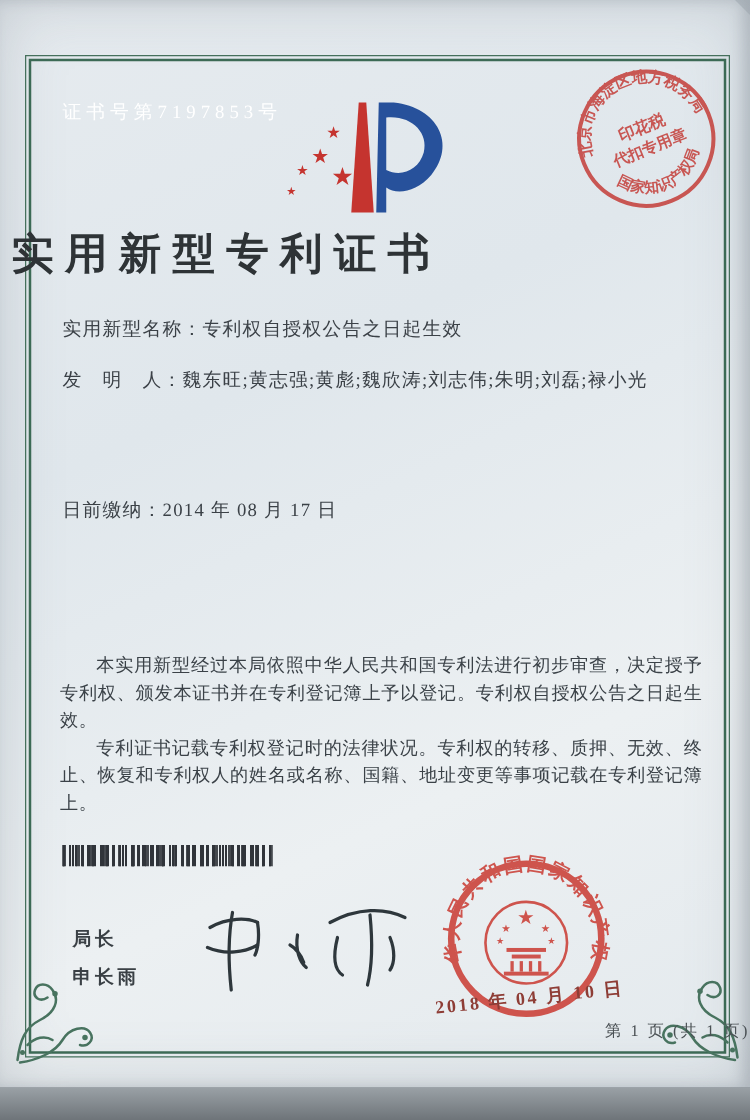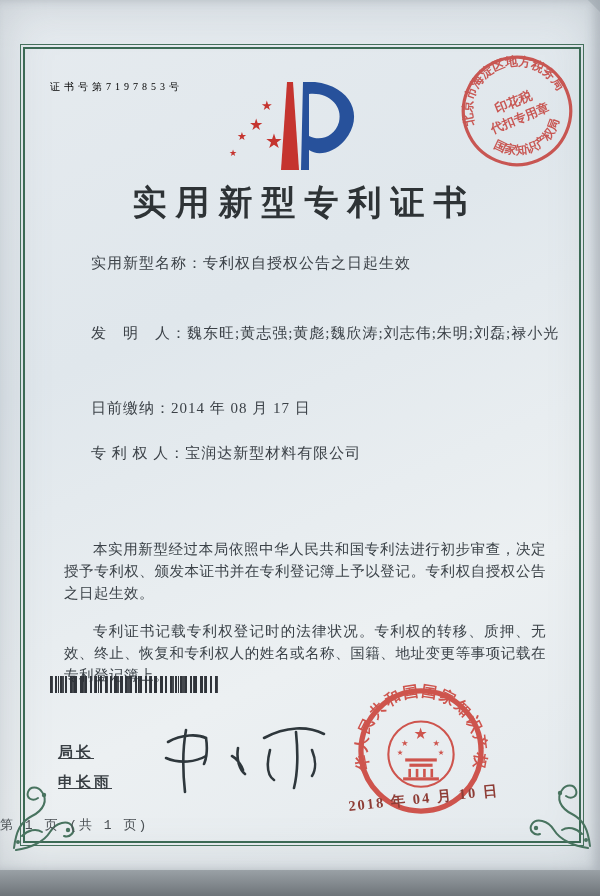--- a/index.html
+++ b/index.html
@@ -19,58 +19,58 @@
     background:linear-gradient(180deg,#9aa1a6,#6e7479);}
   .frame{
     position:absolute;left:20px;top:44px;right:16px;bottom:50px;
     border:1px solid #45705c;
   }
   .frame-inner{
     position:absolute;inset:2px;border:2px solid #3c6a55;
   }
   .cert-no{
     position:absolute;left:50px;top:80px;
-    font-size:10px;letter-spacing:4px;color:#000000;
+    font-size:15px;letter-spacing:4px;color:#ffffff;
   }
   .logo{position:absolute;left:225px;top:78px;width:150px;height:100px;}
   .title{
     position:absolute;left:0;right:0;top:180px;
-    text-align:center;font-size:34px;font-weight:bold;
+    text-align:left;font-size:34px;font-weight:bold;
     letter-spacing:9px;color:#2e3336;text-indent:9px;
   }
   .field{
     position:absolute;left:50px;right:36px;
     font-size:15px;color:#3b4147;letter-spacing:1px;
   }
-  .field .lbl{white-space:pre;margin-left:41px;}
+  .field .lbl{white-space:pre;}
   .body-text{
     position:absolute;left:48px;right:38px;top:522px;
     font-size:14.5px;line-height:22px;color:#3b4248;
     text-align:justify;
   }
-  .body-text p{margin:16px;text-indent:2em;letter-spacing:.5px;}
+  .body-text p{margin:0;text-indent:2em;letter-spacing:.5px;}
   .barcode{
     position:absolute;left:50px;top:676px;width:168px;height:17px;
     background:
       repeating-linear-gradient(90deg,#30343a 0 2px,transparent 2px 5px),
       repeating-linear-gradient(90deg,#30343a 0 1px,transparent 1px 8px),
       repeating-linear-gradient(90deg,rgba(40,44,50,.85) 0 3px,transparent 3px 11px);
   }
   .officer{position:absolute;left:58px;top:737px;font-size:15px;color:#3a4045;
-    font-weight:bold;letter-spacing:3px;line-height:30px;text-decoration:underline;}
+    font-weight:bold;letter-spacing:3px;line-height:30px;}
   .signature{position:absolute;left:148px;top:712px;width:190px;height:95px;}
   .cnipa-seal{position:absolute;left:342px;top:672px;width:158px;height:158px;opacity:.92;}
   .seal-date{
     position:absolute;left:348px;top:789px;
     font-size:14.5px;font-weight:bold;color:#8e3d36;
     letter-spacing:2px;transform:rotate(-6deg);white-space:nowrap;
   }
   .footer{
-    position:absolute;left:0;right:0;top:816px;text-align:left;
-    font-size:13px;color:#4a5054;letter-spacing:2px;font-family:Liberation Mono, monospace;
+    position:absolute;left:0;right:0;top:816px;text-align:right;
+    font-size:13px;color:#4a5054;letter-spacing:2px;
   }
   .tax-stamp{position:absolute;left:458px;top:52px;width:118px;height:118px;
     transform:rotate(-22deg);opacity:.88;}
   .flourish{position:absolute;width:80px;height:80px;}
   .flourish.bl{left:8px;bottom:42px;}
   .flourish.br{right:4px;bottom:44px;transform:scaleX(-1);}
   .fold{position:absolute;right:0;top:0;width:60px;height:60px;
     background:linear-gradient(225deg,rgba(140,150,158,.35) 0 8px,transparent 9px);}
 </style>
 </head>
@@ -121,28 +121,25 @@
     <text x="36" y="32" font-size="13" fill="#c5342f">★</text>
     <text x="12" y="62" font-size="11" fill="#c5342f">★</text>
     <text x="4" y="78" font-size="9" fill="#c5342f">★</text>
   </svg>
 
   <div class="title">实用新型专利证书</div>
 
   <div class="field" style="top:254px">
     <span class="lbl">实用新型名称：</span><span>专利权自授权公告之日起生效</span>
   </div>
-  <div class="field" style="top:324px">
+  <div class="field" style="top:295px">
     <span class="lbl">发　明　人：</span><span>魏东旺;黄志强;黄彪;魏欣涛;刘志伟;朱明;刘磊;禄小光</span>
   </div>
   <div class="field" style="top:399px">
     <span class="lbl">日前缴纳：</span><span>2014 年 08 月 17 日</span>
-  </div>
-  <div class="field" style="top:444px">
-    <span class="lbl">专 利 权 人：</span><span>宝润达新型材料有限公司</span>
   </div>
 
   <div class="body-text">
     <p>本实用新型经过本局依照中华人民共和国专利法进行初步审查，决定授予专利权、颁发本证书并在专利登记簿上予以登记。专利权自授权公告之日起生效。</p>
     <p>专利证书记载专利权登记时的法律状况。专利权的转移、质押、无效、终止、恢复和专利权人的姓名或名称、国籍、地址变更等事项记载在专利登记簿上。</p>
   </div>
 
   <div class="barcode"></div>
 
   <div class="officer">

